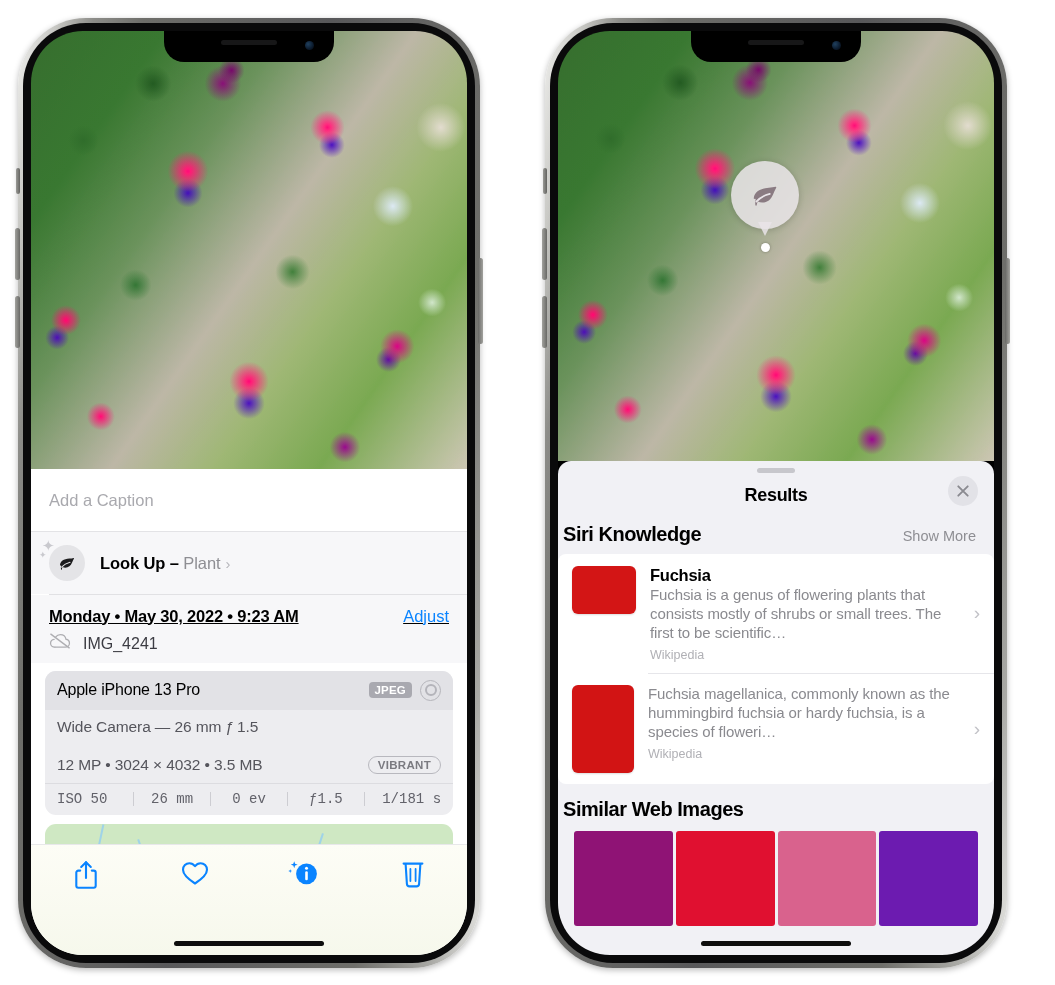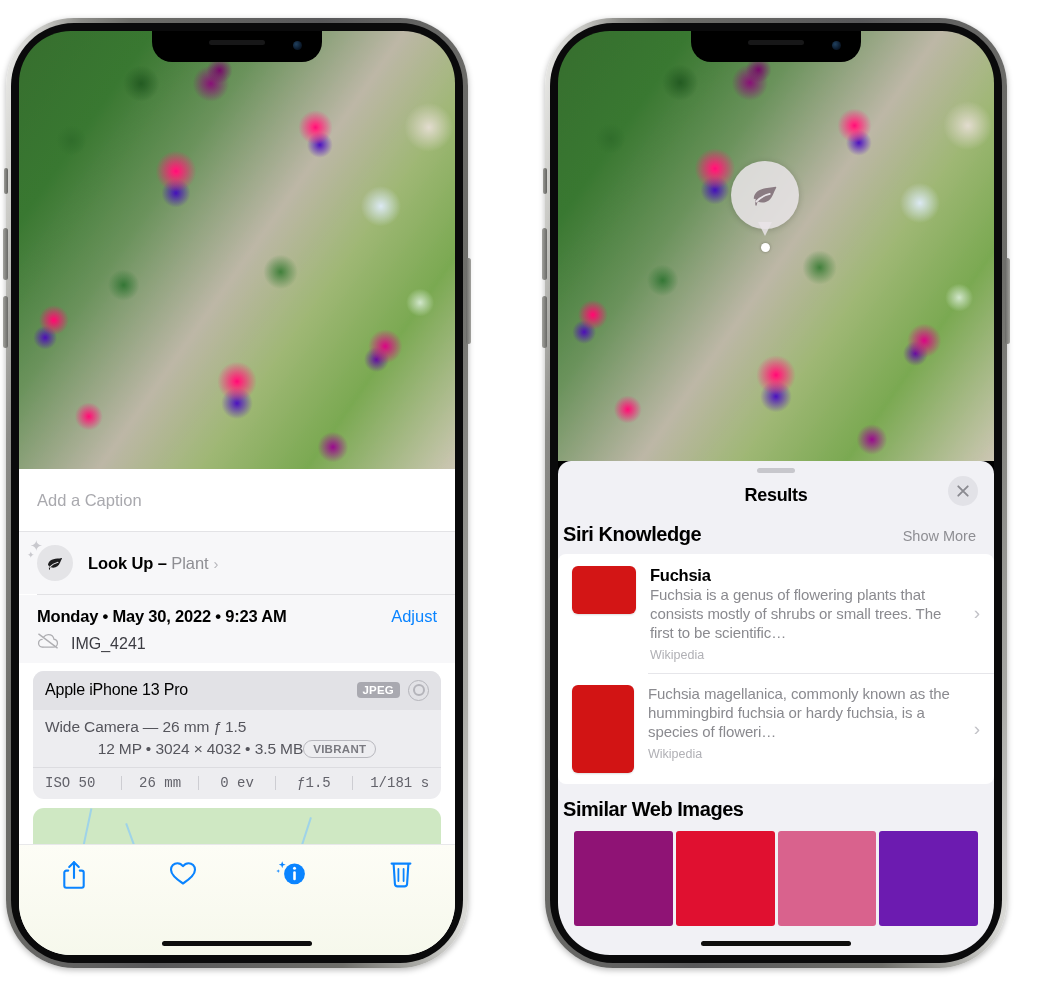--- a/index.html
+++ b/index.html
@@ -2,21 +2,21 @@
 <html><head>
 <meta charset="utf-8">
 <style>
   html,body{margin:0;padding:0;background:#ffffff;}
   body{width:1055px;height:985px;position:relative;overflow:hidden;
        font-family:"Liberation Sans","DejaVu Sans",sans-serif;
        -webkit-font-smoothing:antialiased;}
 
   
   .phone{position:absolute;top:18px;width:462px;height:950px;}
-  .phone.left{left:6px;}
+  .phone.left{left:18px;}
   .phone.right{left:545px;}
 
   .band{position:absolute;inset:0;border-radius:68px;
         background:linear-gradient(100deg,#f2f2f0 0%,#c9c9c5 6%,#8d8d89 12%,#6e6e6a 20%,
                    #58585a 50%,#6e6e6a 80%,#a9a9a5 92%,#e9e9e6 100%);
         box-shadow:0 2px 6px rgba(0,0,0,.28);}
   .bezel{position:absolute;left:5px;top:5px;right:5px;bottom:5px;border-radius:63px;
          background:#0a0a0b;}
   .screen{position:absolute;left:13px;top:13px;right:13px;bottom:13px;border-radius:52px;
           overflow:hidden;background:#000;}
@@ -90,40 +90,40 @@
   .spark{position:absolute;color:#c9c9ce;line-height:1;}
   .spark.big{left:-7px;top:-7px;font-size:15px;}
   .spark.small{left:-10px;top:6px;font-size:9px;}
   .lookup-text{font-size:16.5px;font-weight:700;color:#000;letter-spacing:-.1px;}
   .lookup-text .plant{font-weight:400;color:#8e8e93;}
   .chev{color:#b6b6bb;font-size:15px;margin-left:5px;font-weight:400;}
 
   .divider{height:.5px;background:#e1e1e4;margin-left:18px;}
 
   .meta{background:#f7f7f9;padding:12px 18px 10px 18px;}
-  .meta-line1{display:flex;align-items:baseline;justify-content:space-between;}
+  .meta-line1{display:flex;align-items:baseline;justify-content:space-between;text-decoration:underline;}
   .meta-date{font-size:16.5px;font-weight:700;color:#000;letter-spacing:-.2px;}
   .meta-adjust{font-size:16.5px;color:#0a84ff;}
   .meta-line2{display:flex;align-items:flex-end;margin-top:7px;gap:12px;}
   .meta-file{font-size:16px;color:#3c3c43;}
 
   .camcard{margin:8px 14px 0 14px;border-radius:11px;background:#ededf0;overflow:hidden;}
   .camhead{display:flex;align-items:center;justify-content:space-between;
            padding:9px 12px;background:#e2e2e6;}
   .camtitle{font-size:16px;font-weight:400;color:#000;letter-spacing:-.2px;}
   .badges{display:flex;align-items:center;gap:8px;}
   .jpeg{font-size:11.5px;font-weight:700;color:#fff;background:#a9a9b0;border-radius:4px;
         padding:2px 6px;letter-spacing:.2px;}
   .raw{width:19px;height:19px;border-radius:50%;border:1.4px solid #b4b4ba;
        display:flex;align-items:center;justify-content:center;}
   .raw i{display:block;width:8px;height:8px;border-radius:50%;border:2px solid #b4b4ba;}
 
   .cambody{padding:8px 12px 9px 12px;}
   .camline{font-size:15.5px;color:#55555c;letter-spacing:-.1px;}
-  .camline2{display:flex;align-items:center;justify-content:center;margin-top:4px;}
+  .camline2{display:flex;align-items:center;justify-content:space-between;margin-top:20px;}
   .vibrant{font-size:11.5px;color:#7a7a80;border:1px solid #b8b8be;border-radius:9px;
            padding:2px 9px;letter-spacing:.3px;font-weight:bold;}
   .exif{display:flex;align-items:center;border-top:.5px solid #dcdce0;padding:7px 12px 8px 12px;}
   .exif span{font-size:14px;color:#62626a;flex:1;text-align:center;font-family:Liberation Mono, monospace;}
   .exif span:first-child{text-align:left;}
   .exif span:last-child{text-align:right;}
   .exif b{display:block;width:.5px;height:14px;background:#cdcdd2;flex:none;}
 
   .map{margin:9px 14px 0 14px;height:78px;border-radius:11px 11px 0 0;overflow:hidden;position:relative;
     background:

